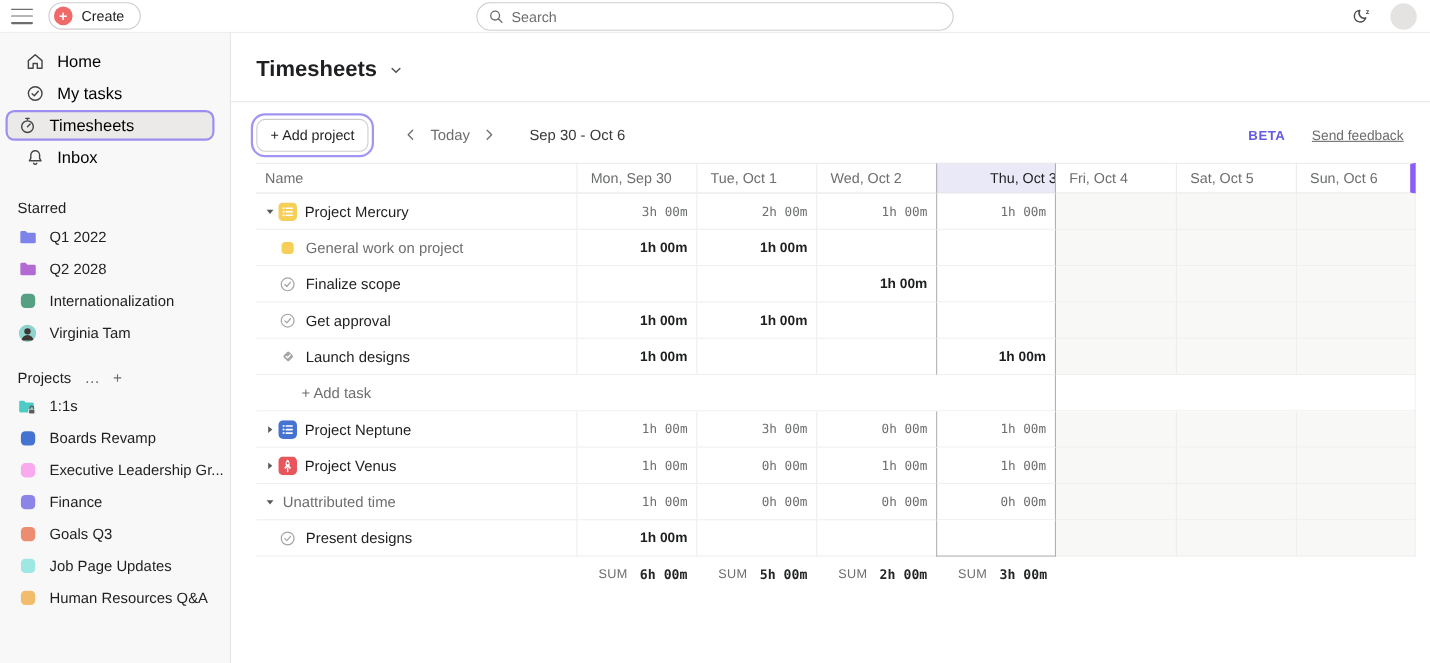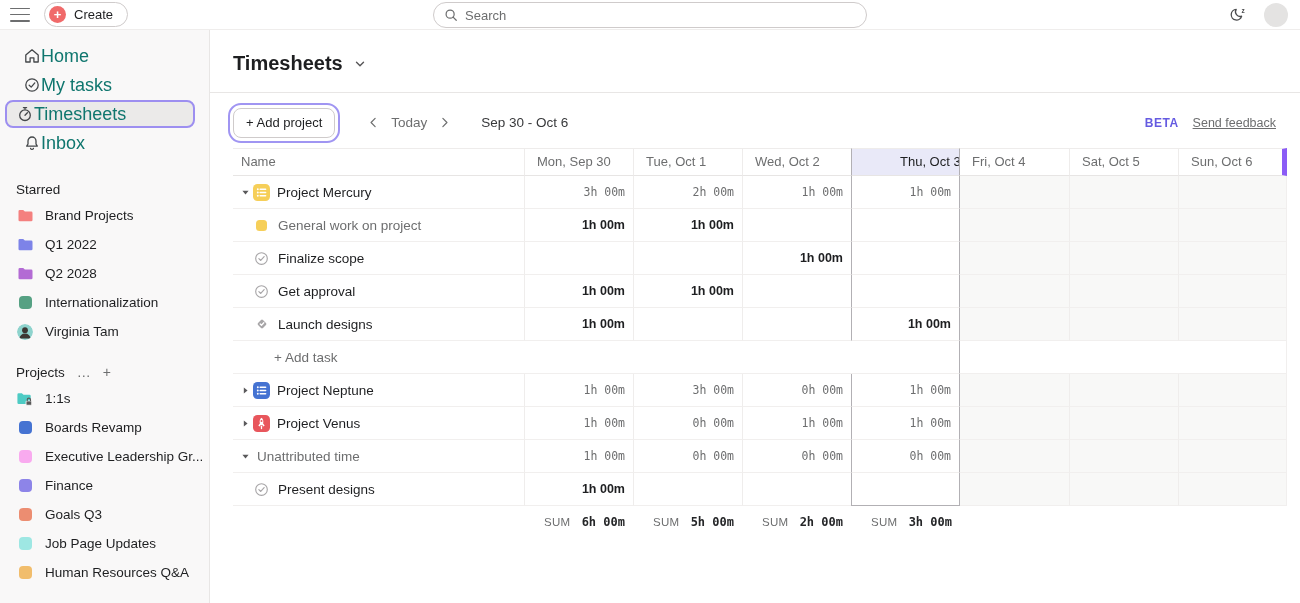--- a/index.html
+++ b/index.html
@@ -27,22 +27,22 @@
   .avatar { width:24px; height:24px; border-radius:50%; background:#e4e3e2; cursor:pointer; }
   .iconbtn { background:none; border:none; cursor:pointer; display:flex; align-items:center; }
 
   
   .app { display:flex; height:573px; }
   .sidebar { width:210px; background:#f9f8f8; border-right:1px solid #e8e6e5;
     padding-top:12px; flex-shrink:0; overflow:hidden; }
   .main { flex:1; background:#fff; overflow:hidden; }
 
   
-  .si { height:28px; display:flex; align-items:center; padding:0 16px;
-    font-size:18px; color:#0f766e; cursor:pointer; border:2px solid transparent;
+  .si { height:28px; display:flex; align-items:center; gap:11px; padding:0 16px;
+    font-size:15px; color:#000000; cursor:pointer; border:2px solid transparent;
     margin:0 14px 1px 5px; border-radius:8px; white-space:nowrap; }
   .si.sel { background:#ebeae9; border-color:#9d8ff0; padding:0 9px; }
   .si-ic { width:18px; display:flex; align-items:center; justify-content:center; flex-shrink:0; }
   .sec-title { display:flex; align-items:center; gap:12px; padding:0 16px; height:24px;
     font-size:13.5px; font-weight:500; color:#1e1f21; }
   .sec-title .sec-actions { display:flex; gap:12px; color:#6d6e6f; font-size:14px; }
   .sec-actions span { cursor:pointer; }
   .mt20 { margin-top:20px;text-align:right; } .mt14 { margin-top:14px; }
   .pi { height:29px; display:flex; align-items:center; gap:11px; padding:0 16px;
     font-size:13.5px; color:#1e1f21; cursor:pointer; white-space:nowrap; overflow:hidden; }
@@ -55,21 +55,21 @@
   .page-title { font-size:20px; font-weight:600; }
   .divider { border-top:1px solid #e8e6e5; }
   .toolbar { display:flex; align-items:center; padding:15px 24px 0 23px; height:44px; }
   .addproj { height:30px; padding:0 12px; border-radius:8px; border:1px solid #cfcbcb;
     background:#fff; font-size:13px; color:#1e1f21; cursor:pointer;
     outline:2px solid #a095f2; outline-offset:3px; font-family:"Liberation Sans",sans-serif; }
   .wknav { display:flex; align-items:center; margin-left:30px; gap:9px; }
   .navchev { background:none; border:none; cursor:pointer; display:flex; padding:2px; }
   .today { font-size:13.5px; color:#6d6e6f; cursor:pointer; }
   .range { margin-left:28px; font-size:13.5px; color:#38393b; }
-  .toolbar-right { margin-left:auto; display:flex; align-items:center; gap:14px; }
+  .toolbar-right { margin-left:auto; display:flex; align-items:center; gap:24px; }
   .beta { color:#655be1; font-weight:700; font-size:12px; letter-spacing:0.5px; }
   .feedback { color:#6d6e6f; font-size:12.5px; text-decoration:underline; cursor:pointer; }
 
   
   .sheet { margin:11px 13px 0 23px; }
   .grid { display:grid; grid-template-columns:291px repeat(7,109px); }
   .hc { height:28px; line-height:26px; font-size:13px; color:#6d6e6f; padding:0 12px;
     border-top:1px solid #eeeceb; border-bottom:1px solid #e7e5e4; border-left:1px solid #eeeceb;
     white-space:nowrap; overflow:hidden; }
   .hc.first { border-left:none; padding-left:8px; }
@@ -173,28 +173,20 @@
         </div>
       </div>
 
     <div class="sec-title mt20">
       <span>Starred</span>
     </div>
     <div id="starred-list">
         <div class="pi">
           <span class="pi-ic">
             <svg width="17" height="15" viewBox="0 0 17 15">
-              <path d="M1.5 3.2 a1.3 1.3 0 0 1 1.3 -1.3 h3.4 l1.7 1.7 h6.3 a1.3 1.3 0 0 1 1.3 1.3 v7 a1.3 1.3 0 0 1 -1.3 1.3 H2.8 a1.3 1.3 0 0 1 -1.3 -1.3 Z" fill="#f4807f"></path>
-            </svg>
-          </span>
-          <span>Brand Projects</span>
-        </div>
-        <div class="pi">
-          <span class="pi-ic">
-            <svg width="17" height="15" viewBox="0 0 17 15">
               <path d="M1.5 3.2 a1.3 1.3 0 0 1 1.3 -1.3 h3.4 l1.7 1.7 h6.3 a1.3 1.3 0 0 1 1.3 1.3 v7 a1.3 1.3 0 0 1 -1.3 1.3 H2.8 a1.3 1.3 0 0 1 -1.3 -1.3 Z" fill="#7d83e8"></path>
             </svg>
           </span>
           <span>Q1 2022</span>
         </div>
         <div class="pi">
           <span class="pi-ic">
             <svg width="17" height="15" viewBox="0 0 17 15">
               <path d="M1.5 3.2 a1.3 1.3 0 0 1 1.3 -1.3 h3.4 l1.7 1.7 h6.3 a1.3 1.3 0 0 1 1.3 1.3 v7 a1.3 1.3 0 0 1 -1.3 1.3 H2.8 a1.3 1.3 0 0 1 -1.3 -1.3 Z" fill="#b36bd4"></path>
             </svg>

